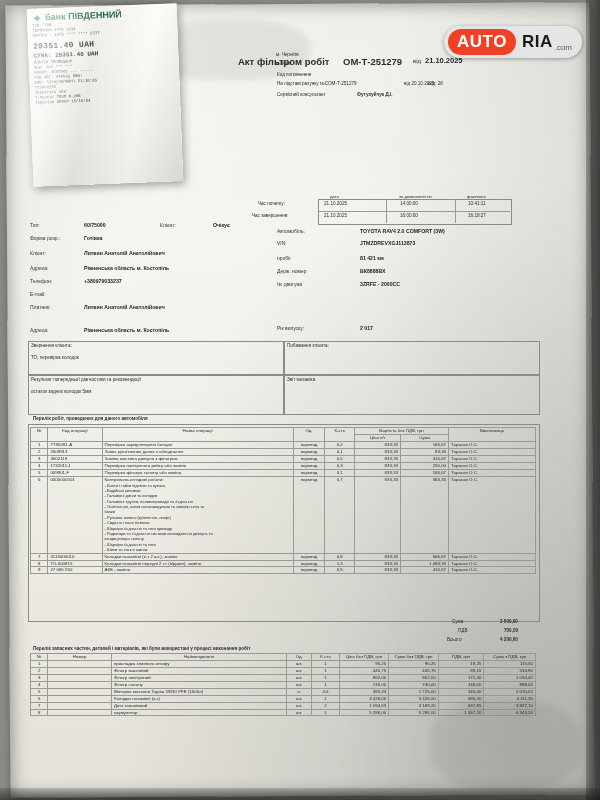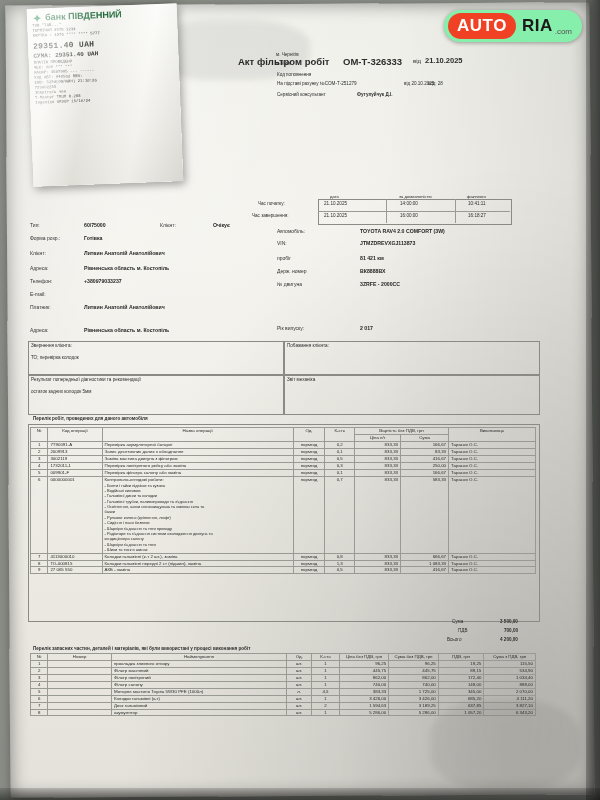--- a/index.html
+++ b/index.html
@@ -25,22 +25,22 @@
       radial-gradient(ellipse at 85% 92%, rgba(0,0,0,.16), rgba(0,0,0,0) 55%),
       linear-gradient(95deg, rgba(0,0,0,0.0) 60%, rgba(0,0,0,.10) 100%);
     pointer-events:none;
   }
   
   .edge-right{position:absolute;right:0;top:0;width:14px;height:800px;background:linear-gradient(90deg,rgba(0,0,0,.25),rgba(0,0,0,.55));}
   .edge-bottom{position:absolute;left:0;bottom:0;width:600px;height:12px;background:linear-gradient(180deg,rgba(0,0,0,.15),rgba(0,0,0,.5));}
 
   
   .logo{
-    position:absolute;right:18px;top:10px;display:flex;align-items:center;
-    background:#86efac;border-radius:22px;padding:3px 10px 3px 4px;
+    position:absolute;right:18px;top:26px;display:flex;align-items:center;
+    background:#e5e5e5;border-radius:22px;padding:3px 10px 3px 4px;
     box-shadow:0 1px 4px rgba(0,0,0,.35);
   }
   .logo .auto{
     background:#f04124;color:#fff;font-weight:bold;font-size:17px;
     border-radius:16px;padding:3px 9px;letter-spacing:.5px;
   }
   .logo .ria{color:#1a1a1a;font-weight:bold;font-size:17px;margin-left:6px;letter-spacing:.5px;}
   .logo .com{color:#555;font-size:8px;margin-left:2px;align-self:flex-end;margin-bottom:3px;}
 
   
@@ -91,21 +91,21 @@
   .blot{position:absolute;background:rgba(0,0,0,.07);filter:blur(3px);border-radius:40%;}
 </style>
 </head>
 <body>
 
 <div class="sheet"></div>
 
 <div class="doc">
 
   <div class="t hdr-title" style="left:238px;top:56px;">Акт фільтром робіт</div>
-  <div class="t b" style="left:343px;top:56px;font-size:9.5px;">ОМ-Т-326333</div>
+  <div class="t b" style="left:343px;top:56px;font-size:9.5px;">ОМ-Т-251279</div>
   <div class="t" style="left:413px;top:58px;font-size:6px;">від</div>
   <div class="t b" style="left:425px;top:56px;font-size:7.5px;">21.10.2025</div>
 
   <div class="t small" style="left:277px;top:72px;">Код поповнення</div>
   <div class="t small" style="left:277px;top:81px;">На підставі рахунку №СОМ-Т-251279</div>
   <div class="t small" style="left:404px;top:81px;">від 20.10.2025</div>
   <div class="t small" style="left:277px;top:92px;">Сервісний консультант</div>
   <div class="t small b" style="left:357px;top:92px;">Футулуйчук Д.І.</div>
   <div class="t small" style="left:428px;top:81px;">код: 28</div>
 

